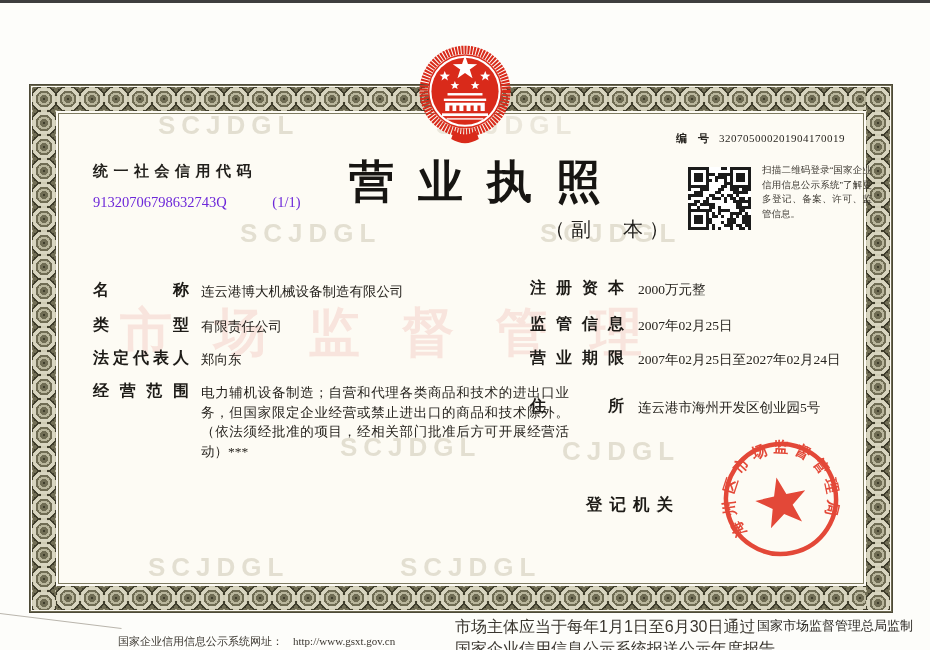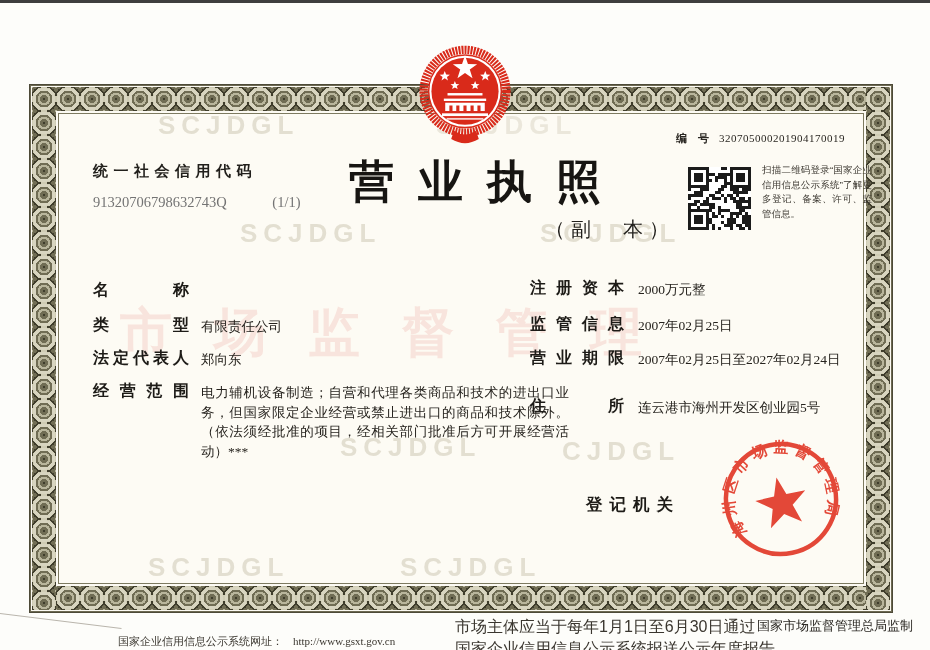--- a/index.html
+++ b/index.html
@@ -30,21 +30,21 @@
 
   
   .emblem{position:absolute;left:419px;top:36px;width:92px;height:116px;}
 
   
   .serial{position:absolute;left:676px;top:131px;font-size:11px;color:#2a2722;white-space:nowrap;}
   .serial .lbl{font-weight:bold;letter-spacing:4px;margin-right:6px;}
   .serial .num{font-family:"Liberation Serif",serif;letter-spacing:.5px;}
 
   .ucc-label{position:absolute;left:93px;top:162px;font-size:15px;font-weight:bold;letter-spacing:5.5px;color:#211f1b;}
-  .ucc-row{position:absolute;left:93px;top:194px;font-size:14.5px;font-family:"Liberation Serif",serif;color:#737373;}
+  .ucc-row{position:absolute;left:93px;top:194px;font-size:14.5px;font-family:"Liberation Serif",serif;color:#6d28d9;}
   .ucc-row .page{margin-left:42px;}
 
   .title{position:absolute;left:275px;top:152px;width:400px;text-align:center;
          font-size:45px;font-weight:bold;letter-spacing:24px;text-indent:24px;color:#171512;}
   .subtitle{position:absolute;left:275px;top:216px;width:400px;text-align:right;
             font-size:20px;letter-spacing:6px;text-indent:6px;color:#211f1b;}
 
   .qr{position:absolute;left:688px;top:167px;width:63px;height:63px;background:#fff;
       display:grid;grid-template-columns:repeat(21,3px);grid-template-rows:repeat(21,3px);}
   .qr .m{background:#1b1b1b;}
@@ -573,20 +573,21 @@
       <div></div>
       <div class="m"></div>
       <div class="m"></div>
       <div></div>
       <div class="m"></div>
     </div>
   <div class="qr-caption">扫描二维码登录“国家企业信用信息公示系统”了解更多登记、备案、许可、监管信息。</div>
 
   <div class="field col-l" style="left:93px;top:280px;width:400px;">
     <div class="label">名称</div>
+    <div class="value">连云港博大机械设备制造有限公司</div>
   </div>
   <div class="field col-l" style="left:93px;top:315px;width:400px;">
     <div class="label">类型</div>
     <div class="value">有限责任公司</div>
   </div>
   <div class="field col-l" style="left:93px;top:348px;width:400px;">
     <div class="label">法定代表人</div>
     <div class="value">郑向东</div>
   </div>
   <div class="field col-l" style="left:93px;top:381px;width:478px;">

